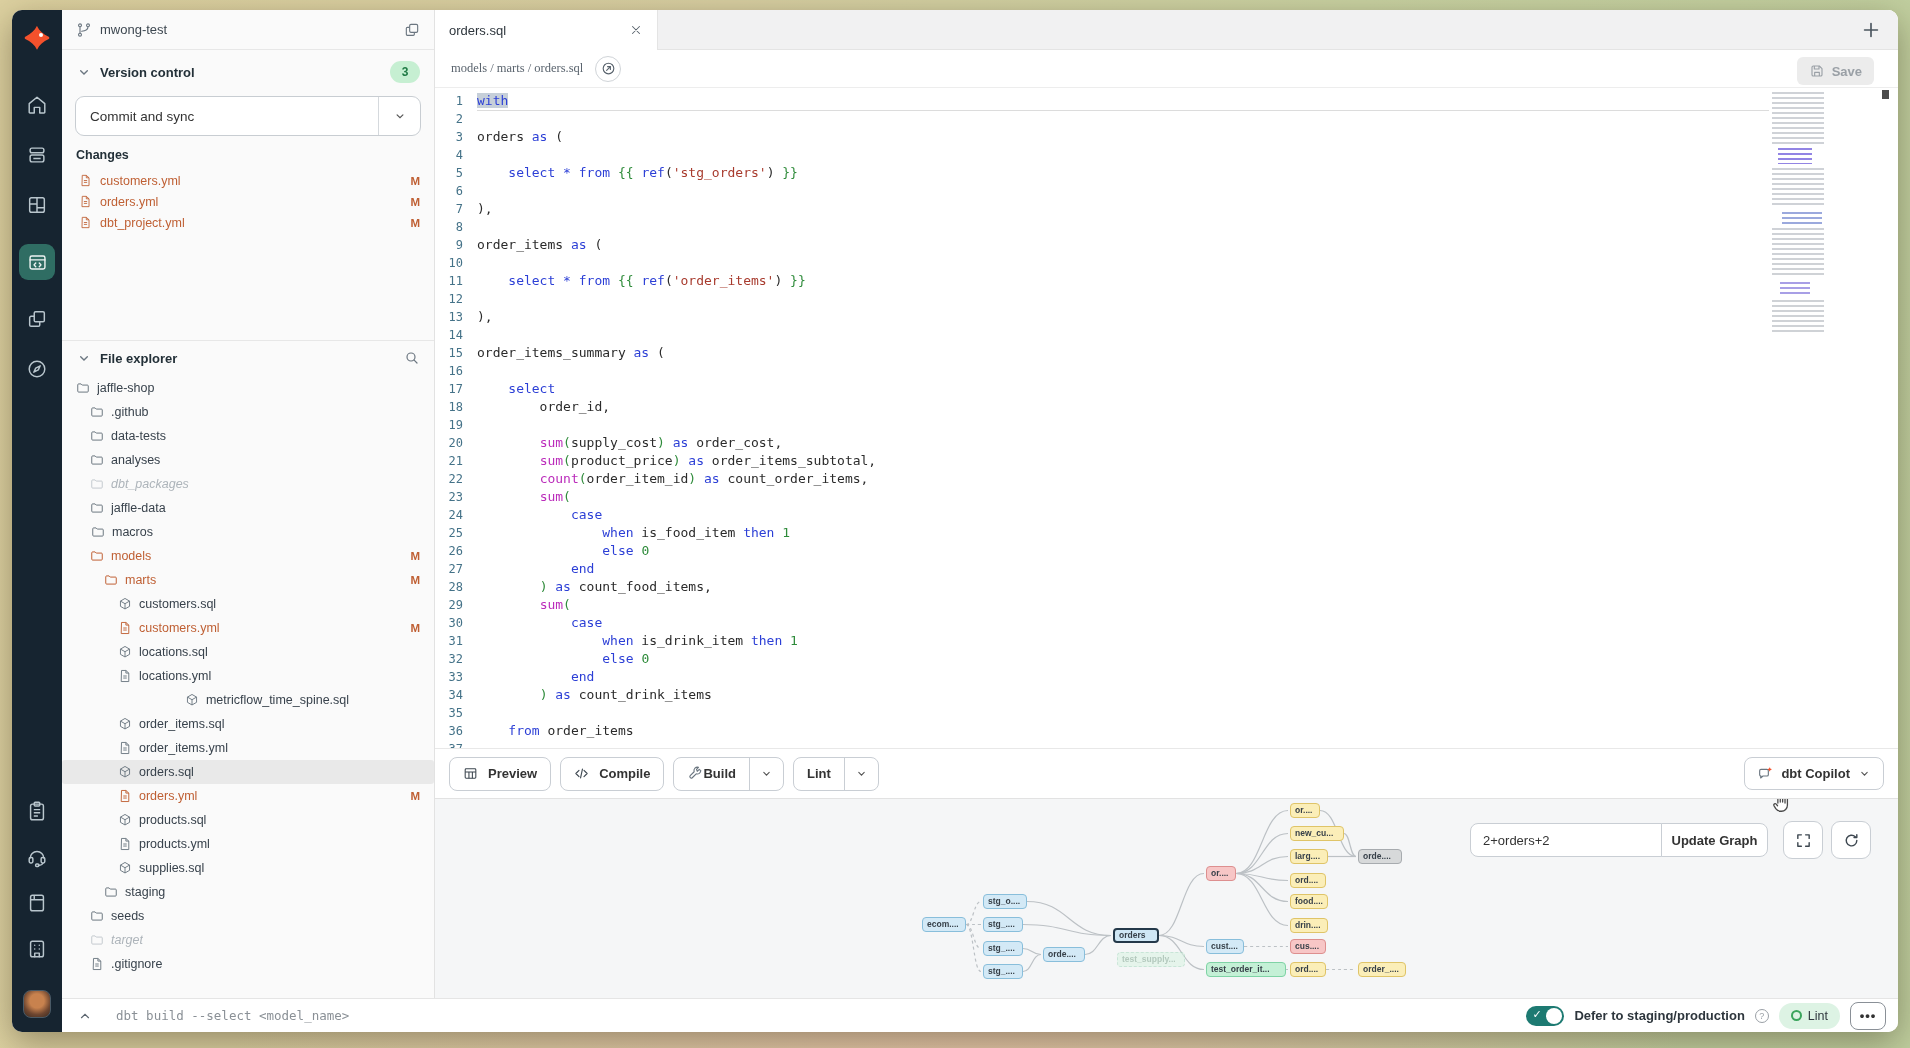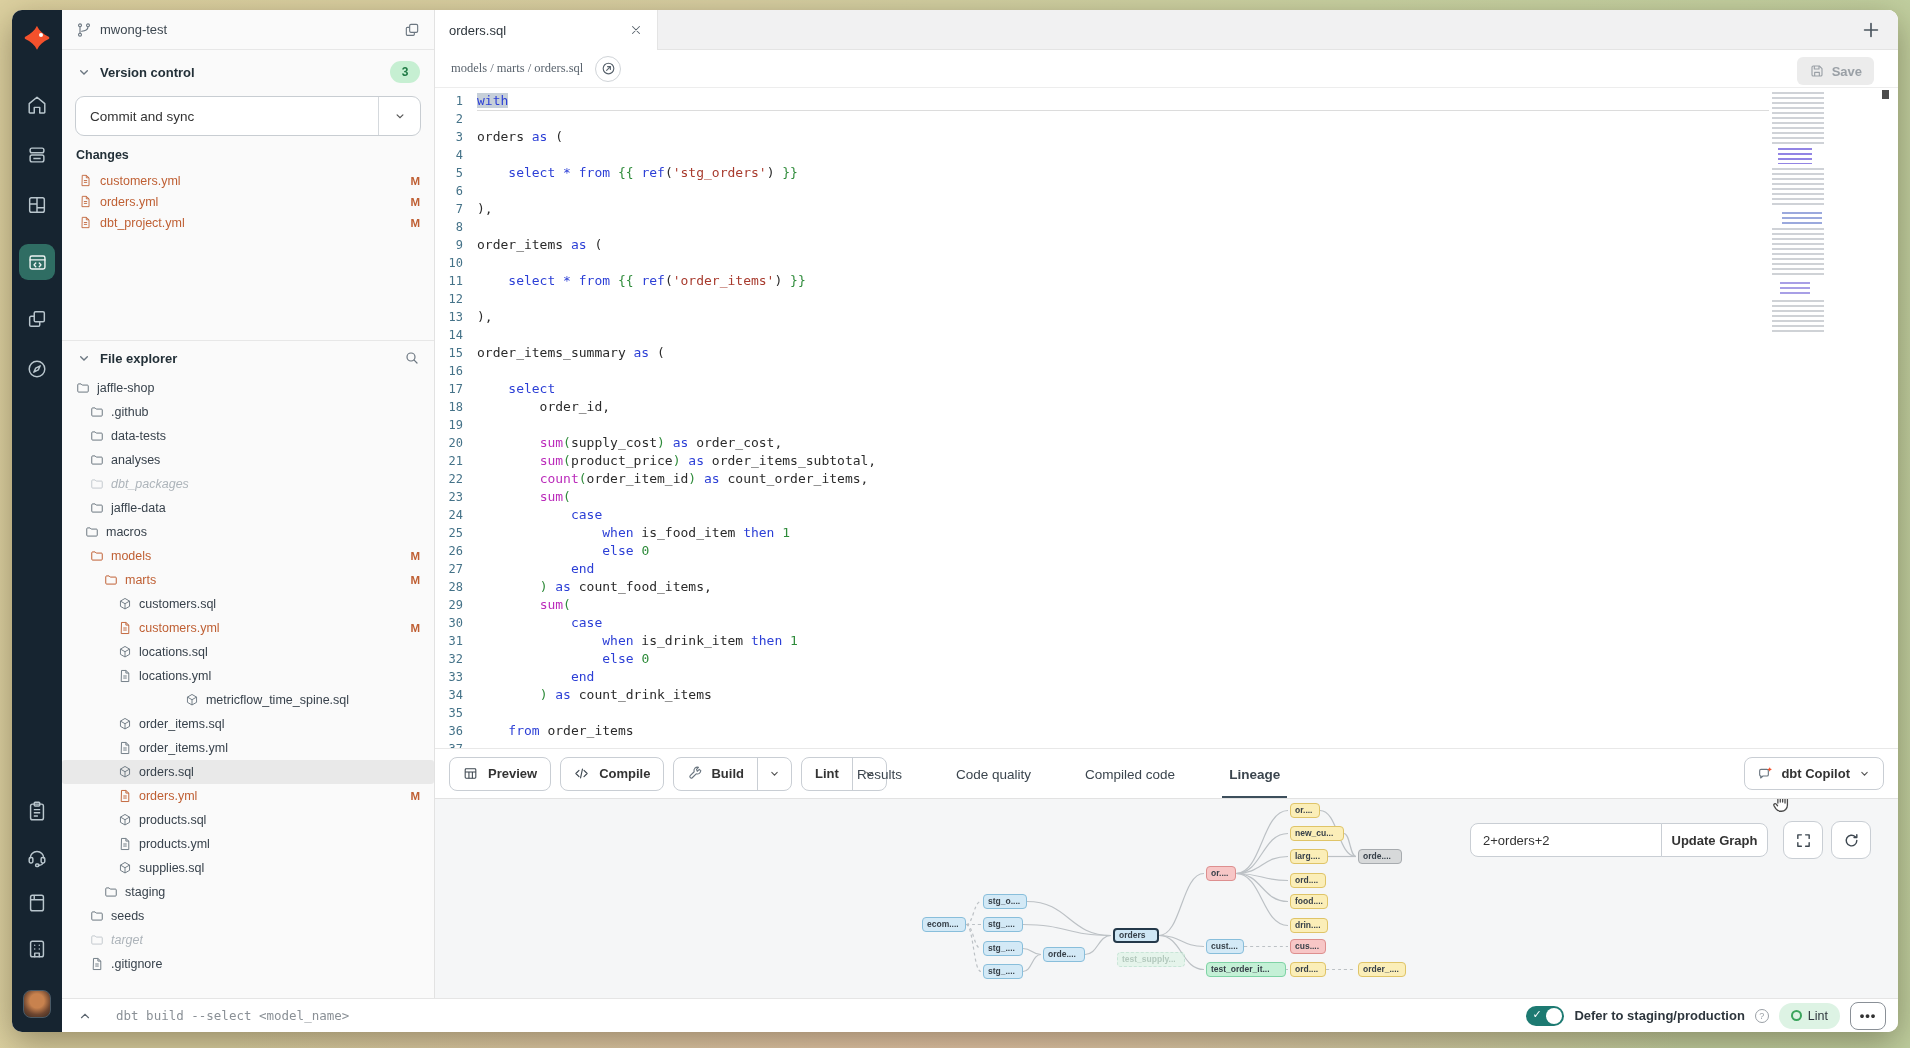--- a/index.html
+++ b/index.html
@@ -105,21 +105,21 @@
   .scroll-handle{ position:absolute; left:1447px; top:2px; width:7px; height:9px; background:#4c4c4c;}
 
   
   .toolbar{ position:absolute; left:0; top:738px; width:100%; height:50px; background:#fff;
     border-top:1px solid #e8e8e8; display:flex; align-items:center;}
   .tb-buttons{ display:flex; gap:9px; padding-left:14px; align-items:center;}
   .tbtn{ height:34px; background:#fff; border:1px solid #c9ced4; border-radius:8px;
     display:flex; align-items:center; padding:0 13px; gap:10px; font-size:13px; font-weight:bold; color:#333;}
   .tbtn .micon{ width:15px; height:15px; color:#3d4750;} .tbtn .micon svg{width:15px;height:15px;}
   .tsplit{ display:flex; height:34px; border:1px solid #c9ced4; border-radius:8px; overflow:hidden;}
-  .tsplit .main{ display:flex; align-items:center; gap:8px; padding:0 13px; font-size:13px; font-weight:bold; color:#333;}
+  .tsplit .main{ display:flex; align-items:center; padding:0 13px; font-size:13px; font-weight:bold; color:#333;}
   .tsplit .drop{ width:34px; border-left:1px solid #c9ced4; display:flex; align-items:center; justify-content:center; color:#555;}
   .result-tabs{ position:absolute; left:415px; top:0; height:50px; display:flex; gap:40px; align-items:stretch;}
   .rtab{ display:flex; align-items:center; font-size:13.5px; color:#3b454e; padding:0 7px;}
   .rtab.active{ font-weight:bold; box-shadow:inset 0 -3px 0 #3d4f5c;}
   .copilot-btn{ position:absolute; right:14px; top:8px; height:33px; border:1px solid #c9ced4;
     border-radius:8px; background:#fff; display:flex; align-items:center; gap:8px; padding:0 12px;
     font-size:13px; font-weight:bold; color:#333;}
 
   
   .lineage{ position:absolute; left:0; top:788px; width:100%; height:200px; background:#f5f6f7;
@@ -362,21 +362,21 @@
               <path d="M3 6.5A1.5 1.5 0 0 1 4.5 5h4.2l2 2h8.8A1.5 1.5 0 0 1 21 8.5v9a1.5 1.5 0 0 1-1.5 1.5h-15A1.5 1.5 0 0 1 3 17.5z"></path>
             </svg></span>
           <span class="t-label">dbt_packages</span>
         </div>
         <div class="t-row" style="padding-left: 28px;">
           <span class="micon"><svg viewBox="0 0 24 24" fill="none" stroke="currentColor" stroke-width="1.7" stroke-linejoin="round">
               <path d="M3 6.5A1.5 1.5 0 0 1 4.5 5h4.2l2 2h8.8A1.5 1.5 0 0 1 21 8.5v9a1.5 1.5 0 0 1-1.5 1.5h-15A1.5 1.5 0 0 1 3 17.5z"></path>
             </svg></span>
           <span class="t-label">jaffle-data</span>
         </div>
-        <div class="t-row" style="padding-left: 23px; text-align: right;">
+        <div class="t-row" style="padding-left: 29px; text-align: right;">
           <span class="micon"><svg viewBox="0 0 24 24" fill="none" stroke="currentColor" stroke-width="1.7" stroke-linejoin="round">
               <path d="M3 6.5A1.5 1.5 0 0 1 4.5 5h4.2l2 2h8.8A1.5 1.5 0 0 1 21 8.5v9a1.5 1.5 0 0 1-1.5 1.5h-15A1.5 1.5 0 0 1 3 17.5z"></path>
             </svg></span>
           <span class="t-label">macros</span>
         </div>
         <div class="t-row orange" style="padding-left: 28px;">
           <span class="micon"><svg viewBox="0 0 24 24" fill="none" stroke="currentColor" stroke-width="1.7" stroke-linejoin="round">
               <path d="M3 6.5A1.5 1.5 0 0 1 4.5 5h4.2l2 2h8.8A1.5 1.5 0 0 1 21 8.5v9a1.5 1.5 0 0 1-1.5 1.5h-15A1.5 1.5 0 0 1 3 17.5z"></path>
             </svg></span>
           <span class="t-label">models</span>
@@ -740,26 +740,20 @@
           <span class="main">
             <span>Lint</span>
           </span>
           <span class="drop">
             <svg width="13" height="13" viewBox="0 0 24 24" fill="none" stroke="currentColor" stroke-width="2" stroke-linecap="round">
                 <path d="m7 10 5 5 5-5"></path>
               </svg>
           </span>
         </div>
       </div>
-      <div class="result-tabs" id="result-tabs">
-          <div class="rtab">Results</div>
-          <div class="rtab">Code quality</div>
-          <div class="rtab">Compiled code</div>
-          <div class="rtab active">Lineage</div>
-        </div>
       <div class="copilot-btn">
         <span class="micon">
           <svg viewBox="0 0 24 24" fill="none" stroke="currentColor" stroke-width="1.7" stroke-linejoin="round">
               <path d="M4 7a2 2 0 0 1 2-2h9a2 2 0 0 1 2 2v6a2 2 0 0 1-2 2H9l-3.5 3v-3H6a2 2 0 0 1-2-2z"></path>
               <path d="M19 3v4M17 5h4" stroke="#f4512c" stroke-linecap="round"></path>
             </svg>
         </span>
         <span>dbt Copilot</span>
         <svg width="13" height="13" viewBox="0 0 24 24" fill="none" stroke="#555" stroke-width="2" stroke-linecap="round">
             <path d="m7 10 5 5 5-5"></path>

